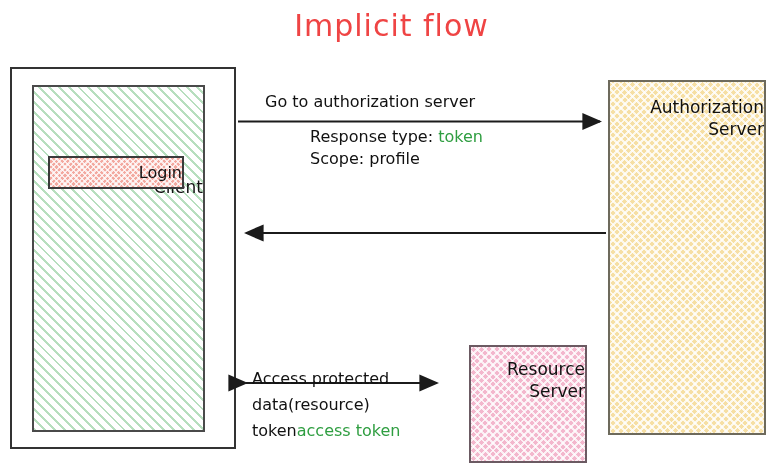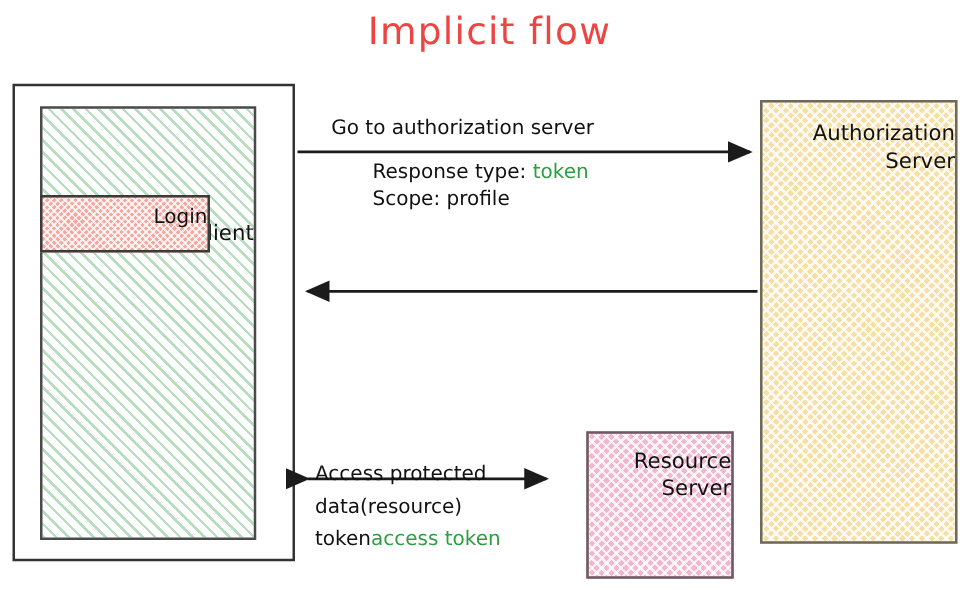--- a/index.html
+++ b/index.html
@@ -77,24 +77,24 @@
     background-image: repeating-linear-gradient(
         45deg,
         rgba(124, 196, 137, 0.55) 0px,
         rgba(124, 196, 137, 0.55) 2px,
         rgba(255, 255, 255, 0) 2px,
         rgba(255, 255, 255, 0) 7px);
   }
   #client-label { top: 89px; }
 
   #login-button {
-    left: 32px;
+    left: 48px;
     top: 156px;
     width: 136px;
-    height: 46px;
+    height: 33px;
     border: 2px solid #3b3b3b;
     background-color: #f3a9a0;
     background-image:
       repeating-linear-gradient(45deg, rgba(255,255,255,0.75) 0px, rgba(255,255,255,0.75) 1.6px, rgba(255,255,255,0) 1.6px, rgba(255,255,255,0) 4px),
       repeating-linear-gradient(-45deg, rgba(255,255,255,0.75) 0px, rgba(255,255,255,0.75) 1.6px, rgba(255,255,255,0) 1.6px, rgba(255,255,255,0) 4px);
     padding-left: 32px;
   }
   #login-label {
     top: 4px;
     font-size: 16px;
@@ -143,21 +143,21 @@
     white-space: nowrap;
   }
   .tok { color: #2f9e41; }
 
   #flow1-title {
     left: 265px;
     top: 92px;
     font-size: 16px;
   }
   #flow1-detail {
-    left: 298px;
+    left: 310px;
     top: 126px;
     font-size: 16px;
     line-height: 22px;
   }
   #flow2-title {
     left: 325px;
     top: 211px;
     font-size: 16px;
   }
   #flow3-block {

